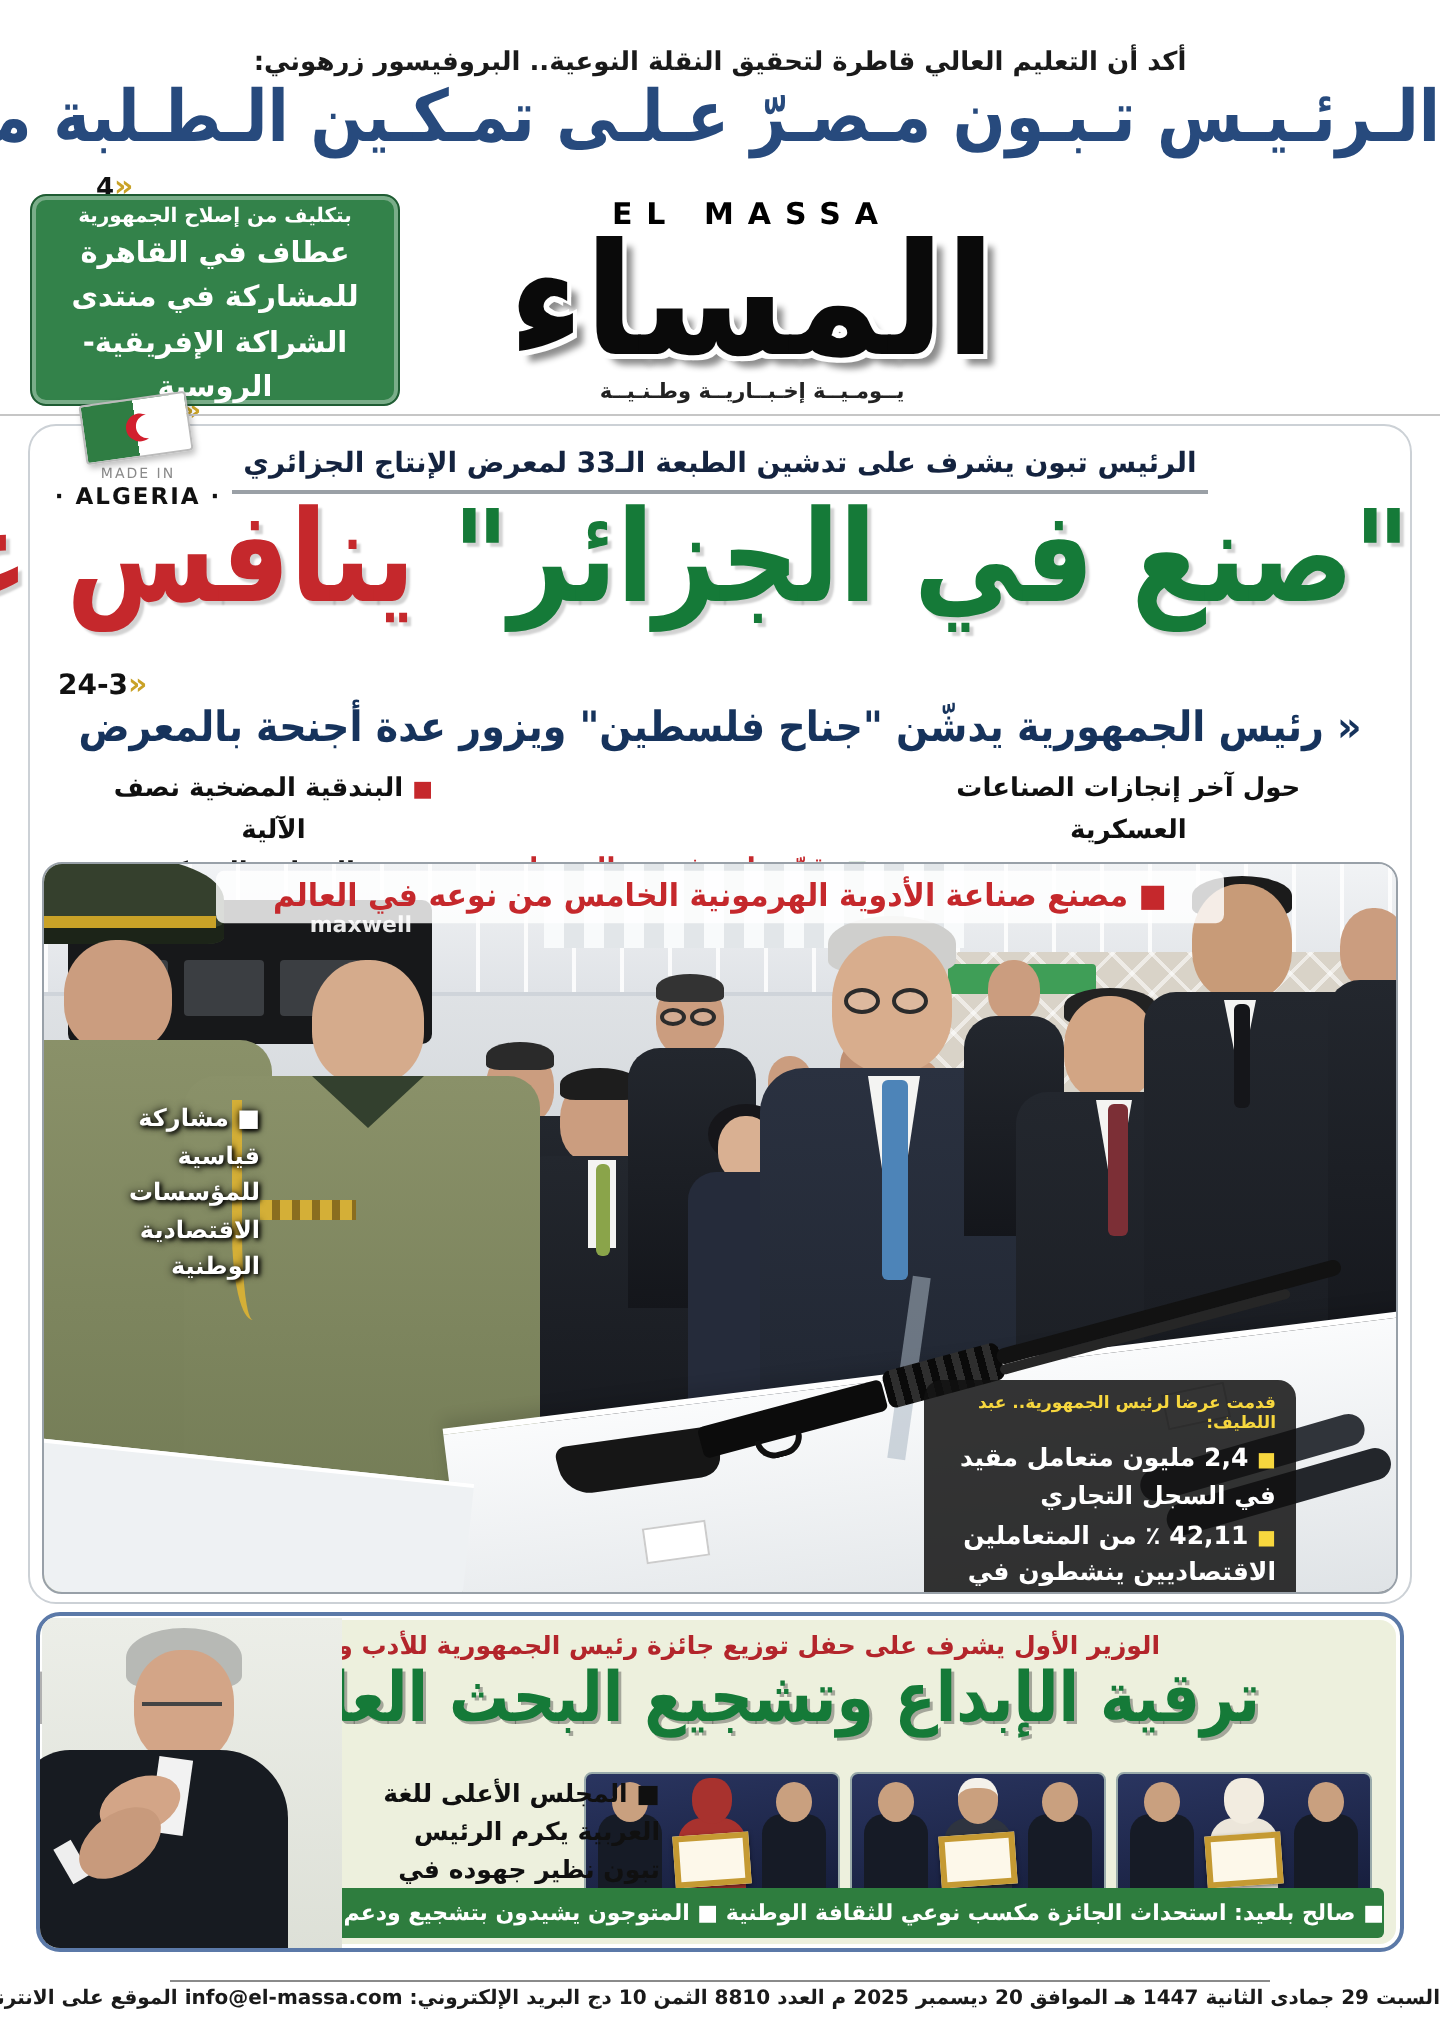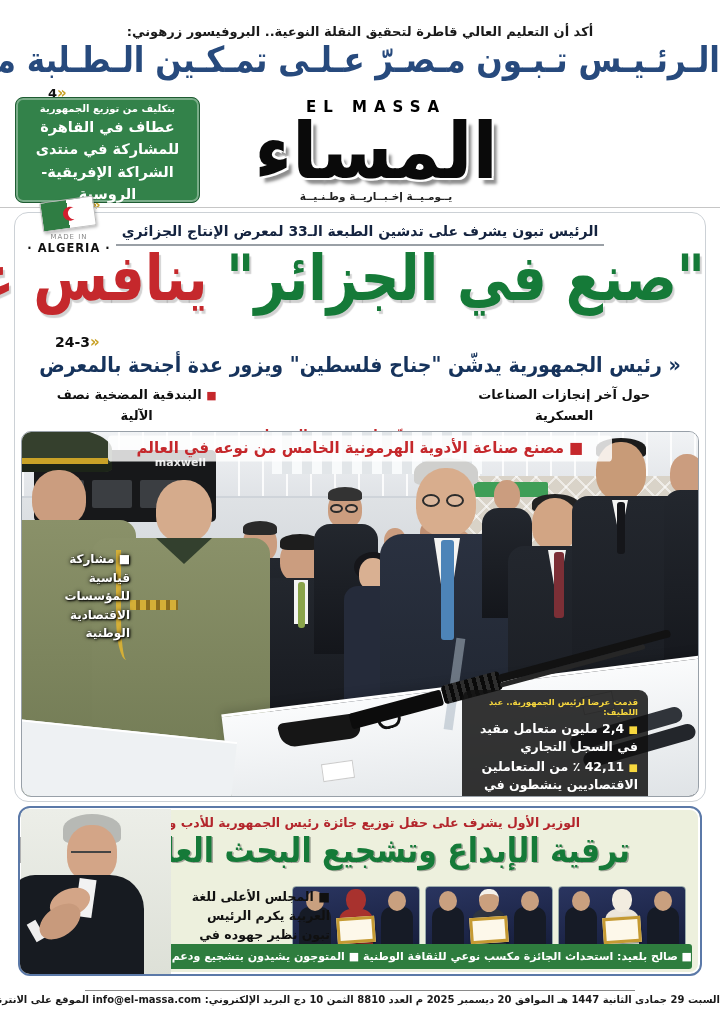--- a/index.html
+++ b/index.html
@@ -39,21 +39,21 @@
   #main-kicker span{display:inline-block;font-size:14px;font-weight:bold;color:#14233f;border-bottom:2px solid #9aa0a6;padding:0 6px 5px;}
   #made-in{top:-14px;left:6px;width:96px;height:70px;text-align:center;}
   #flag{position:absolute;left:20px;top:0;width:54px;height:30px;transform:rotate(-8deg);border:1px solid #bbb;background:linear-gradient(90deg,#2f7d43 0 50%,#fff 50% 100%);border-radius:2px;box-shadow:1px 2px 3px rgba(0,0,0,.25);}
   #flag .cres{position:absolute;left:21px;top:7px;width:14px;height:14px;border-radius:50%;background:#d21f2e;}
   #flag .cres:after{content:"";position:absolute;left:5px;top:1px;width:12px;height:12px;border-radius:50%;background:#fff;}
   #made-in .l1{margin-top:34px;font-size:7px;color:#8a8a8a;letter-spacing:1px;}
   #made-in .l2{font-size:11.5px;font-weight:bold;color:#111;letter-spacing:1px;}
   #main-headline{top:34px;left:0;width:100%;font-weight:bold;font-size:54px;letter-spacing:-2px;transform:scaleY(1.18);}
   #main-headline .g{color:#157a38;text-shadow:2px 2px 1px rgba(0,0,0,.18);}
   #main-headline .r{color:#c5282c;text-shadow:2px 2px 1px rgba(0,0,0,.18);}
-  #main-mark{top:120px;left:40px;font-size:14px;}
+  #main-mark{top:120px;left:14px;font-size:14px;}
   #sub-headline{top:140px;left:0;width:100%;font-size:19px;font-weight:bold;color:#16335c;transform:scaleY(1.1);}
   #bullets{top:172px;right:10px;left:10px;display:flex;flex-direction:row;justify-content:space-between;padding:0 16px;}
   .bul{text-align:center;font-weight:bold;font-size:13px;line-height:1.6;}
   .bul .sq{font-size:11px;}
   #bul1{width:36%;color:#101010;}#bul1 .sq{color:#c5282c;}
   #bul2{width:33%;}#bul2 .l1{color:#c5282c;margin-top:40px;}#bul2 .l2{color:#2e7d3c;}#bul2 .sq{color:#2e7d3c;}
   #bul3{width:30%;color:#101010;}#bul3 .sq{color:#c5282c;}
 
   
   #photo{top:218px;left:6px;width:678px;height:366px;border-radius:10px;border:1px solid #98a0a8;overflow:hidden;background:linear-gradient(180deg,#e8eaec 0%,#d6dade 35%,#c8ccd0 100%);}
@@ -164,21 +164,21 @@
     <div class="mark"><span class="chev">«</span><span>4</span></div>
   </div>
 
   <div id="masthead-center" class="abs">
     <div id="logo-latin">EL MASSA</div>
     <div id="logo-ar">المساء</div>
     <div id="tagline">يــومـيــة إخـبــاريــة وطـنـيــة</div>
   </div>
 
   <div id="right-box" class="abs">
-    <div class="k">بتكليف من توزيع الجمهورية</div>
+    <div class="k">بتكليف من إصلاح الجمهورية</div>
     <div class="h">عطاف في القاهرة للمشاركة في منتدى الشراكة الإفريقية-الروسية</div>
     <div class="mark"><span class="chev">«</span><span>3</span></div>
   </div>
 
   <div id="rule-top" class="abs"></div>
 
   <div id="main-box" class="abs">
 
     <div id="main-kicker" class="abs ctr"><span>الرئيس تبون يشرف على تدشين الطبعة الـ33 لمعرض الإنتاج الجزائري</span></div>
 

